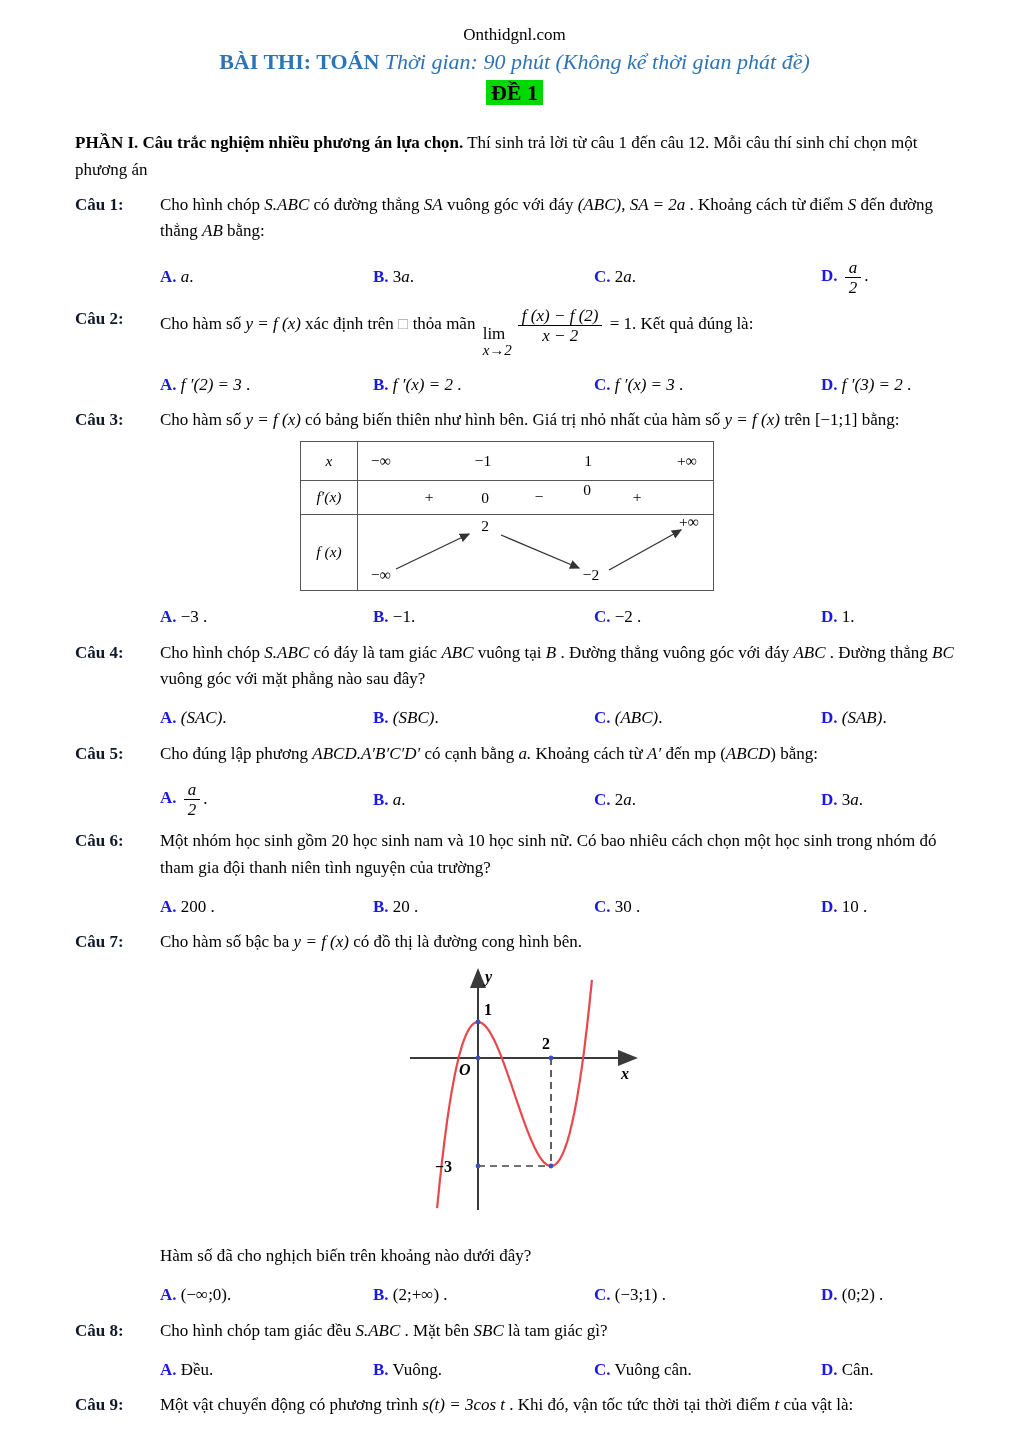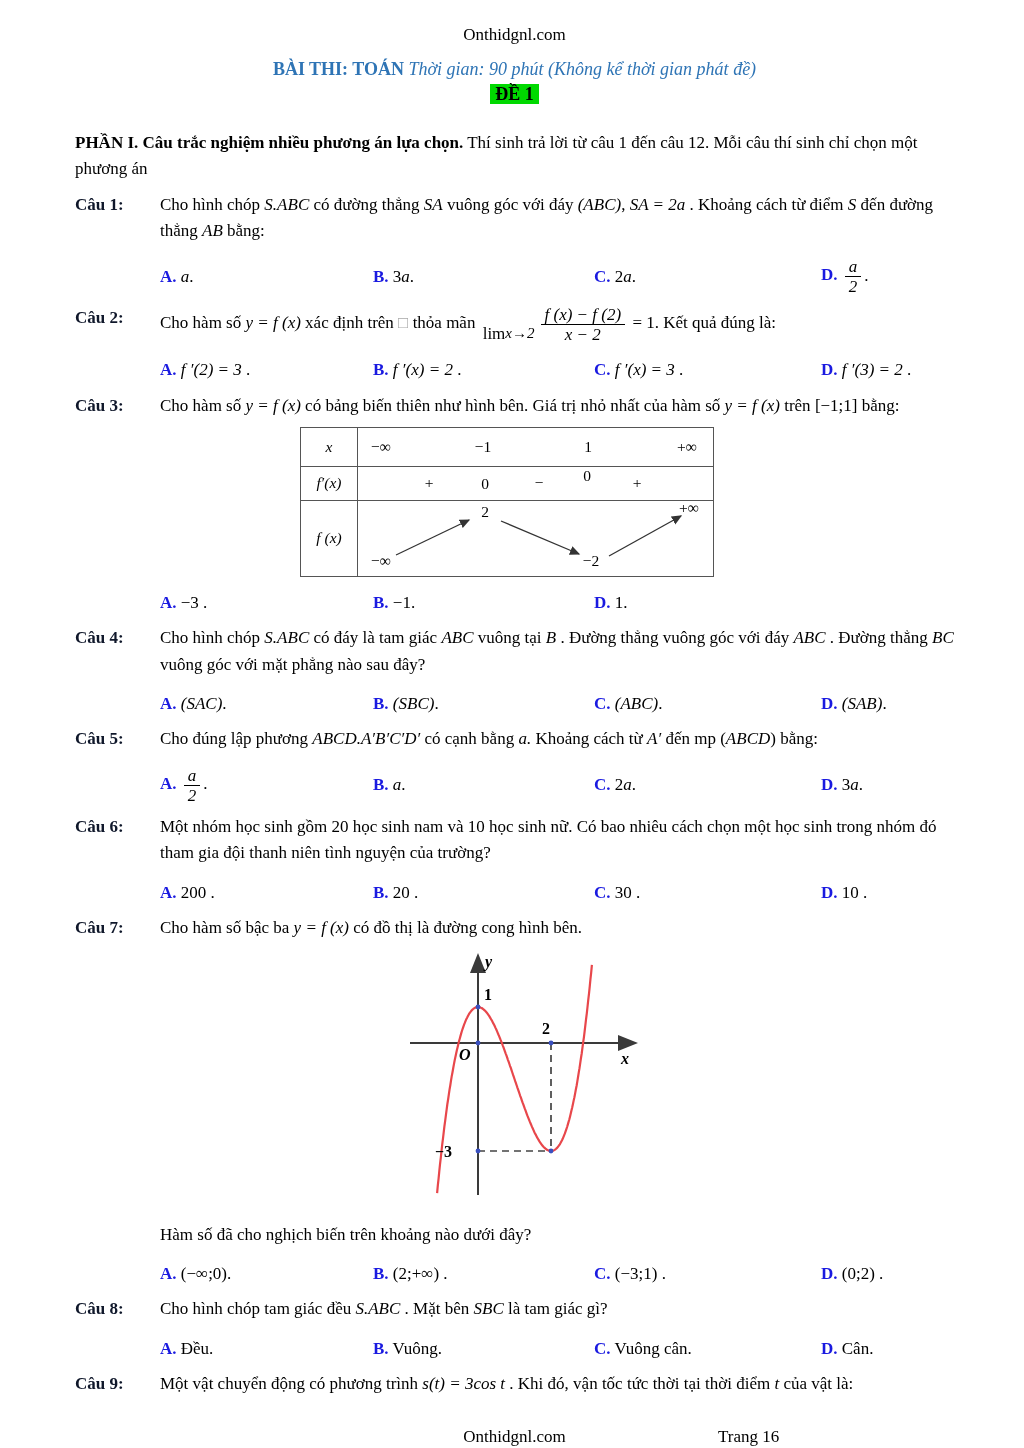--- a/index.html
+++ b/index.html
@@ -4,61 +4,61 @@
 <style>
   html,body{margin:0;padding:0;background:#fff;}
   .page{width:1024px;height:1448px;box-sizing:border-box;padding:24px 70px 0 75px;
         font-family:"Liberation Serif",serif;font-size:17px;line-height:1.55;color:#000;
         position:relative;overflow:hidden;background:#fff;}
   
   .hdr{text-align:center;line-height:1.3;}
   .site{font-size:17px;}
   .title{font-size:19px;font-weight:bold;margin-top:1px;}
   .hl-yellow{background:#ffff00;padding:0 3px;}
-  .sub{margin-top:12px;font-size:18px;}
+  .sub{margin-top:2px;font-size:22px;}
   .exam-label{color:#2e74b5;font-weight:bold;}
   .exam-time{color:#2e74b5;font-style:italic;}
-  .code{margin-top:2px;font-size:18px;font-weight:bold;}
+  .code{margin-top:2px;font-size:22px;font-weight:bold;}
   .hl-green{background:#00d900;padding:0 5px;}
   
   .part{margin:23px 0 0 0;}
   
   .q{display:flex;margin-top:9px;}
   .q-label{flex:0 0 85px;width:85px;color:#0f172a;font-weight:bold;}
   .q-main{flex:1;min-width:0;}
   .opts{display:grid;grid-template-columns:213px 221px 227px auto;margin-top:13px;align-items:center;}
   .opt{white-space:nowrap;}
   .ol{color:#1a1ae0;font-weight:bold;}
   .mi{font-style:italic;}
   .boxchar{color:#a8a8a8;}
   .frac{display:inline-flex;flex-direction:column;align-items:center;vertical-align:middle;
         margin:0 3px;font-style:italic;line-height:1.12;text-align:center;}
   .fn{border-bottom:1px solid #000;padding:0 4px;}
   .fd{padding:0 4px;}
-  .lim{display:inline-flex;flex-direction:row;align-items:center;vertical-align:-10px;
+  .lim{display:inline-flex;flex-direction:column;vertical-align:-10px;
        margin:0 3px;line-height:1.05;}
   .ls{font-size:15px;font-style:italic;}
   
   .bbt{position:relative;width:412px;height:148px;border:1.4px solid #555;
        margin:8px 0 2px 140px;font-size:15.5px;line-height:1;}
   .bbt .cell{position:absolute;transform:translate(-50%,-50%);white-space:nowrap;}
   .v-div{position:absolute;left:56px;top:0;bottom:0;width:0;border-left:1.4px solid #555;}
   .h-div{position:absolute;left:0;right:0;height:0;border-top:1.4px solid #555;}
   .h1{top:38px;} .h2{top:72px;}
   .bbt-arrows{position:absolute;left:0;top:0;}
   .bl{stroke:#333;stroke-width:1.3;}
   
   .graph-wrap{margin:2px 0 0 228px;}
   .axis{stroke:#3a3a3a;stroke-width:2;}
   .dash{stroke:#444;stroke-width:1.7;stroke-dasharray:7 5;fill:none;}
   #cubic-path{fill:none;stroke-width:2.2;}
   .pt{fill:#3a50c0;}
   .gl{font-size:16px;font-weight:bold;font-family:"Liberation Serif",serif;}
   .gl.it{font-style:italic;}
-  .after-graph{margin-top:5px;}
+  .after-graph{margin-top:12px;}
   
   .footer{position:relative;margin-top:27px;text-align:center;}
   .pagenum{position:absolute;left:643px;top:0;}
 </style>
 </head>
 <body>
 
 <div class="page">
 
   <div class="hdr">
@@ -137,20 +137,21 @@
           </defs>
           <line class="bl" x1="95" y1="127" x2="168" y2="92" marker-end="url(#ba)"></line>
           <line class="bl" x1="200" y1="93" x2="278" y2="126" marker-end="url(#ba)"></line>
           <line class="bl" x1="308" y1="128" x2="380" y2="88" marker-end="url(#ba)"></line>
         </svg>
       </div>
 
       <div class="opts">
         <div class="opt"><span class="ol">A.</span> <span><span>−3 .</span></span></div>
         <div class="opt"><span class="ol">B.</span> <span><span>−1.</span></span></div>
+        <div class="opt"><span class="ol">C.</span> <span><span>−2 .</span></span></div>
         <div class="opt"><span class="ol">D.</span> <span><span>1.</span></span></div>
       </div>
     </div>
   </div>
 
   <div class="q">
     <div class="q-label">Câu 4:</div>
     <div class="q-main">
       <div class="q-text"><span>Cho hình chóp </span><span class="mi">S.ABC</span><span> có đáy là tam giác </span><span class="mi">ABC</span><span> vuông tại </span><span class="mi">B</span><span> . Đường thẳng vuông góc với đáy </span><span class="mi">ABC</span><span> . Đường thẳng </span><span class="mi">BC</span><span> vuông góc với mặt phẳng nào sau đây?</span></div>
       <div class="opts">

